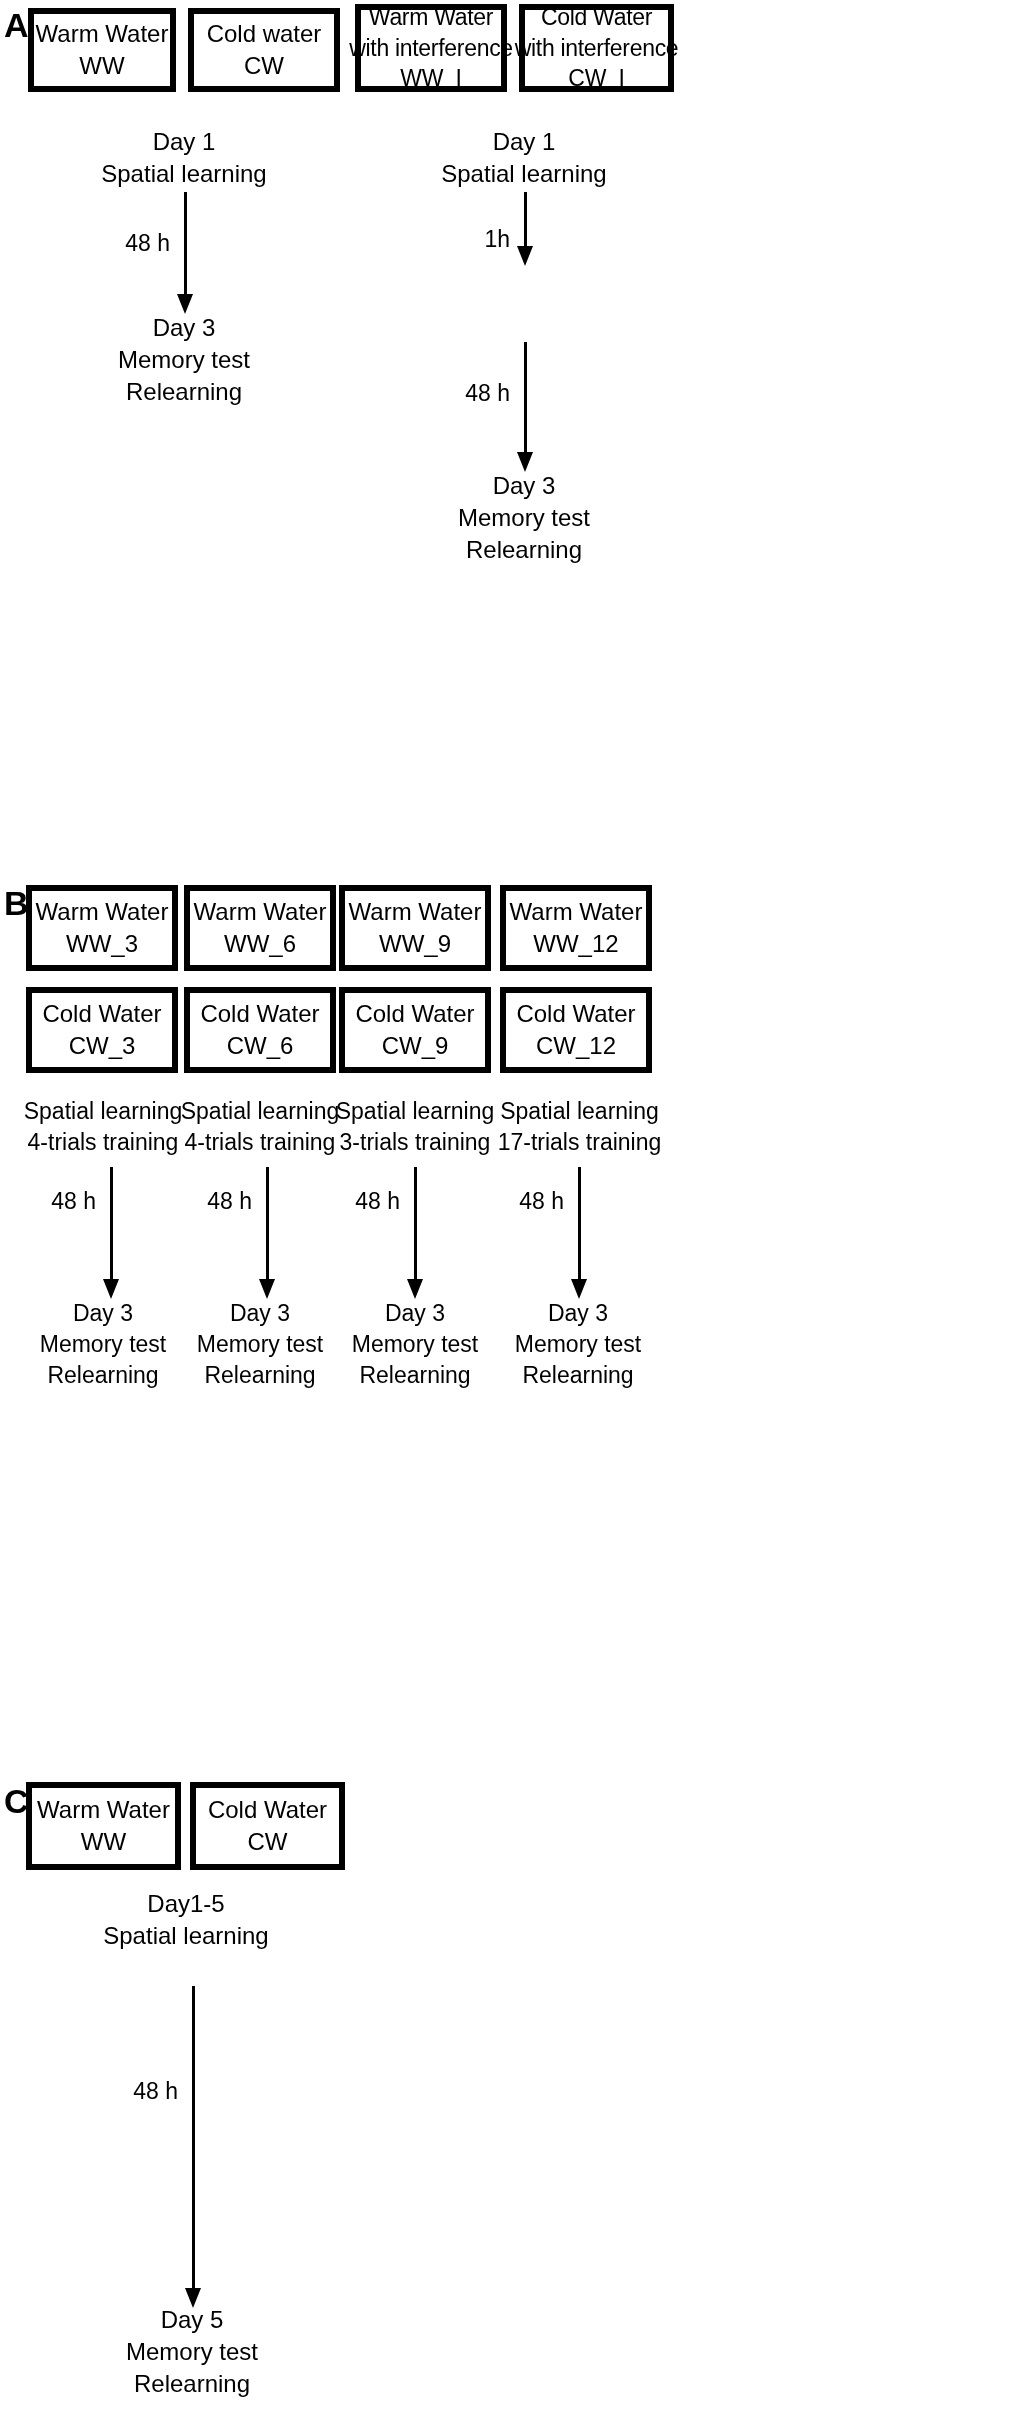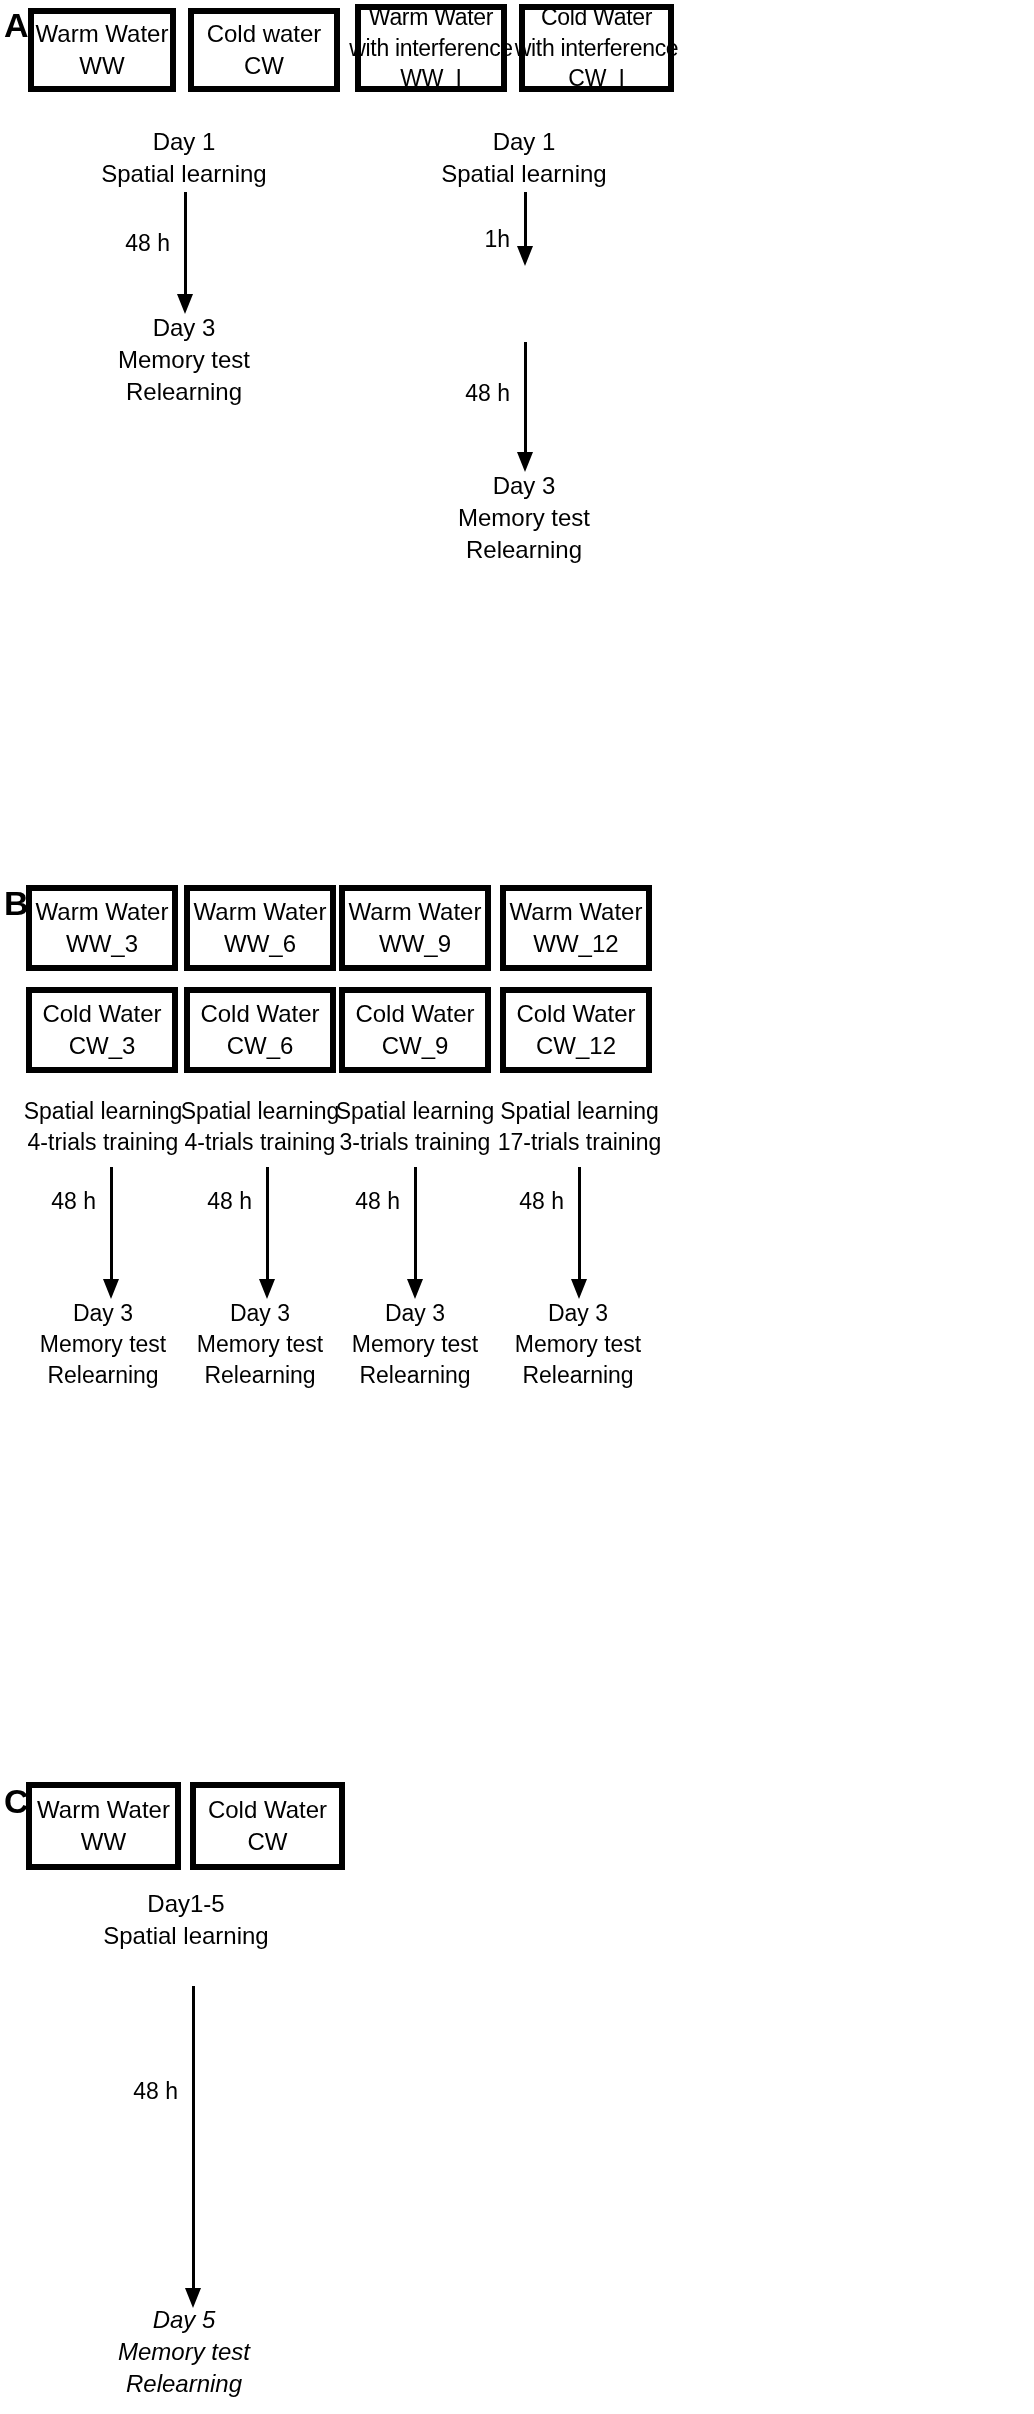--- a/index.html
+++ b/index.html
@@ -266,19 +266,19 @@
     <span class="ln">Day1-5</span>
     <span class="ln">Spatial learning</span>
   </div>
 
   <div class="arrow" style="left:192px; top:1986px;">
     <div class="shaft" style="height:310px;"></div>
     <div class="head" style="top:302px;"></div>
   </div>
   <div class="dur" style="left:116px; top:2080px; width:62px;">48 h</div>
 
-  <div class="tblock" style="left:84px; top:2304px; width:200px;font-style:italic;">
+  <div class="tblock" style="left:92px; top:2304px; width:200px;">
     <span class="ln">Day 5</span>
     <span class="ln">Memory test</span>
     <span class="ln">Relearning</span>
   </div>
 
 </div>
 
 </body></html>

